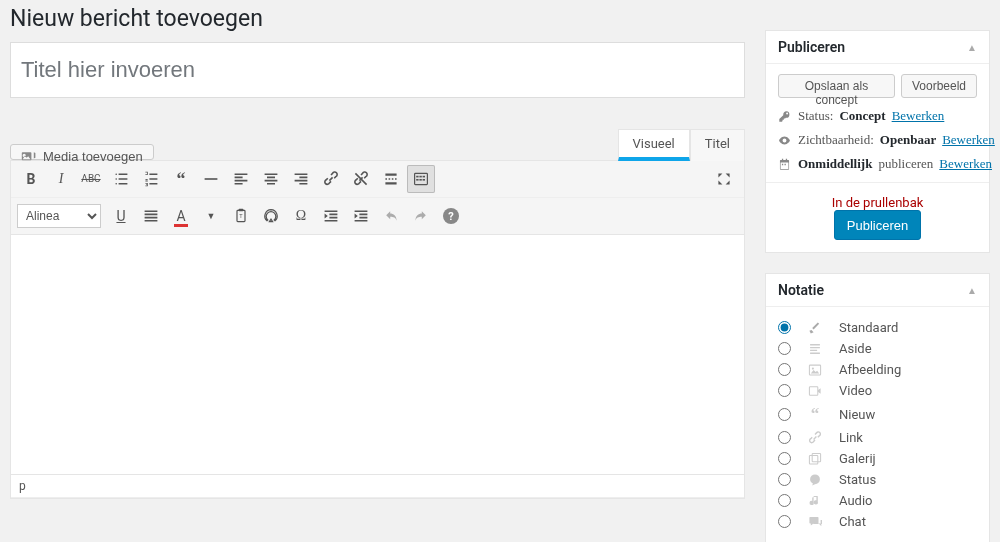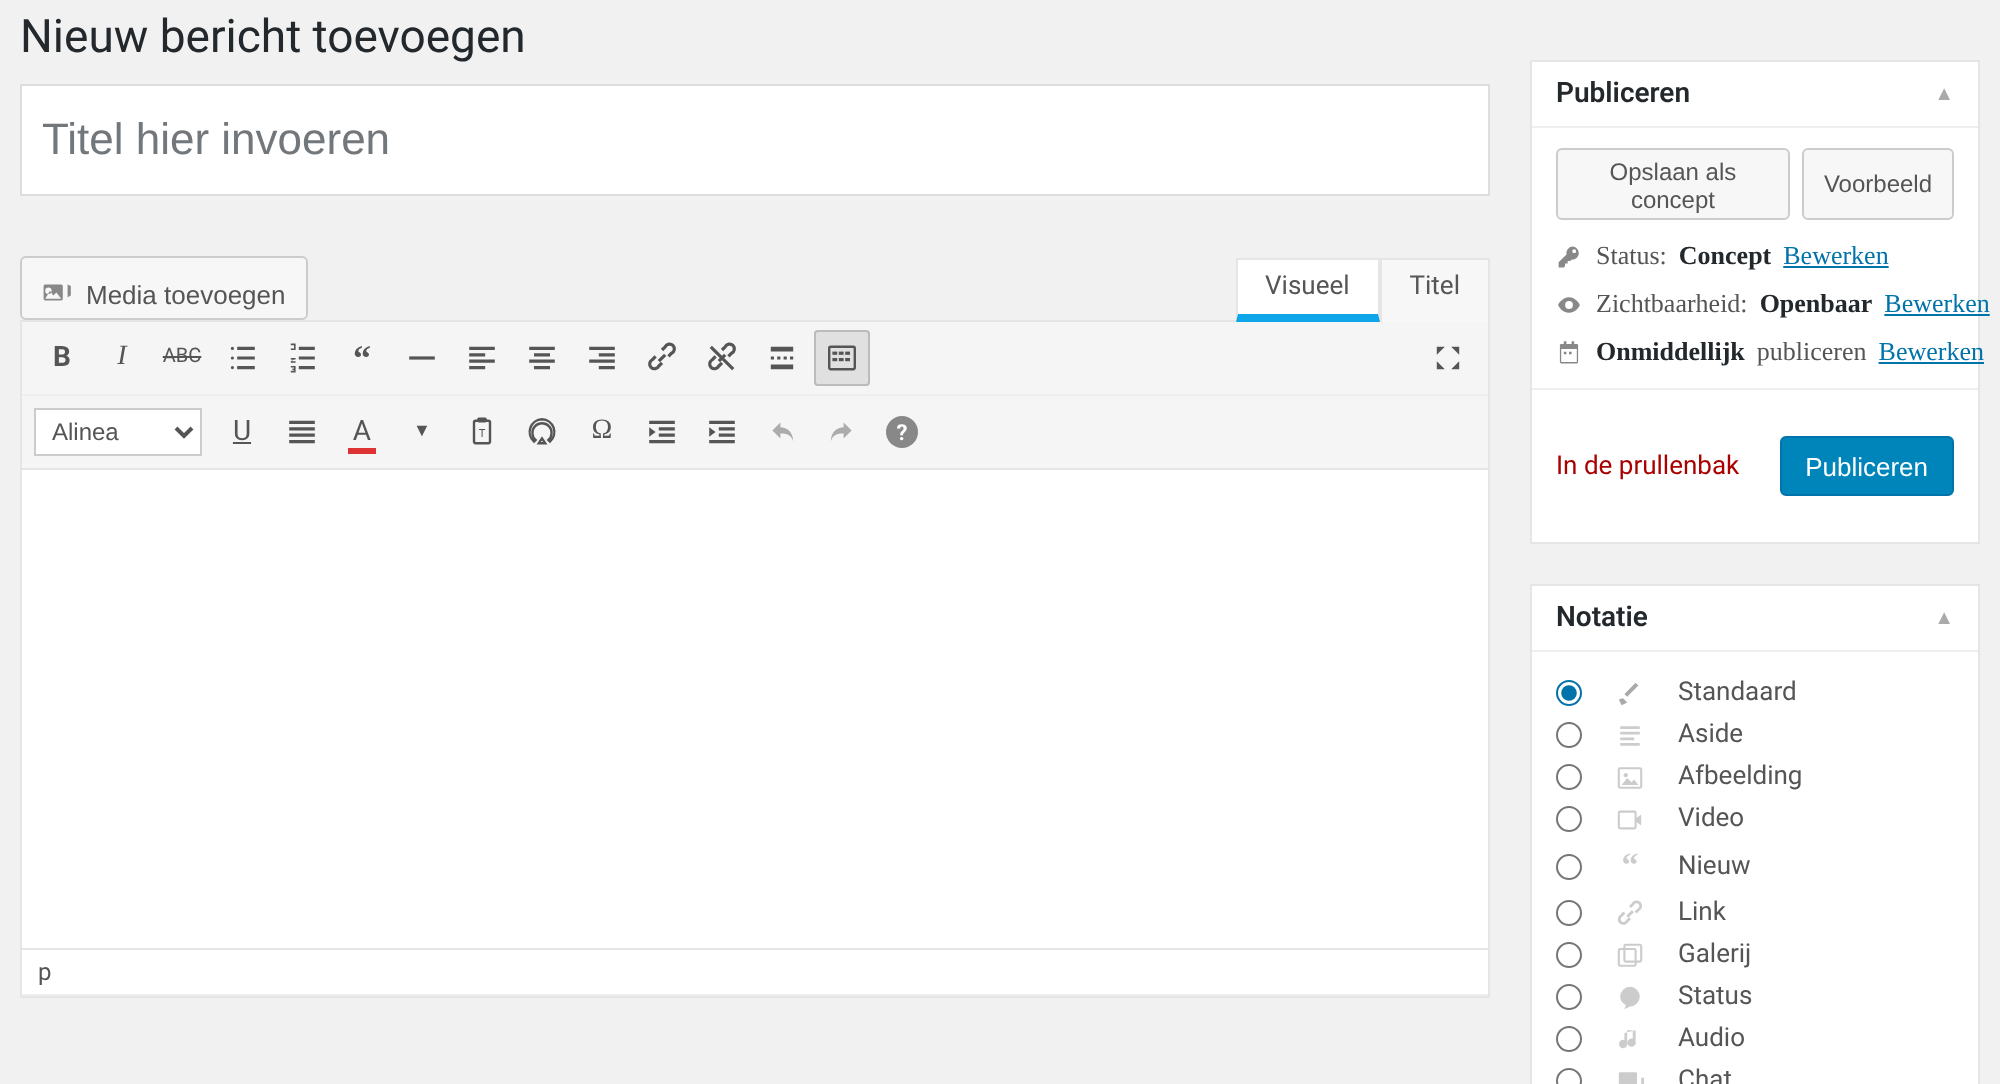--- a/index.html
+++ b/index.html
@@ -44,30 +44,30 @@
   }
   .title-input::placeholder { color: #72777c; }
   .editor-area { margin-top: 30px; }
   .media-row {
     display: flex;
     justify-content: space-between;
     align-items: flex-end;
   }
   .media-btn {
     display: inline-flex;
-    align-items: flex-end;
+    align-items: flex-start;
     gap: 6px;
     background: #f7f7f7;
     border: 1px solid #ccc;
     color: #555;
     font-size: 13px;
     padding: 4px 10px;
     border-radius: 3px;
     cursor: pointer;
-    height: 32px;
+    height: 16px;
   }
   .tabs { display: flex; }
   .tab {
     border: 1px solid #e5e5e5;
     border-bottom: none;
     background: #f7f7f7;
     color: #555;
     padding: 6px 14px;
     font-size: 13px;
     cursor: pointer;
@@ -169,21 +169,21 @@
     gap: 6px;
   }
   .btn {
     background: #f7f7f7;
     border: 1px solid #ccc;
     color: #555;
     font-size: 12px;
     padding: 4px 10px;
     border-radius: 3px;
     cursor: pointer;
-    height: 36px;
+    height: 24px;
   }
   .pub-line {
     display: flex;
     align-items: center;
     gap: 6px;
     font-size: 13px;
     color: #555;
     margin: 8px 0;
     font-family: Liberation Serif, serif;
   }
@@ -193,22 +193,23 @@
     color: #0073aa;
     text-decoration: underline;
     cursor: pointer;
     font-size: 13px;
   }
   .major-actions {
     display: flex;
     justify-content: space-between;
     align-items: center;
     border-top: 1px solid #eee;
-    padding: 23px 12px;
+    padding: 12px 12px;
     margin: 10px -12px -10px -12px;
+    flex-direction: column;
   }
   .trash-link {
     color: #a00;
     font-size: 13px;
     text-decoration: none;
     cursor: pointer;
   }
   .primary-btn {
     background: #0085ba;
     border: 1px solid #0073aa;

